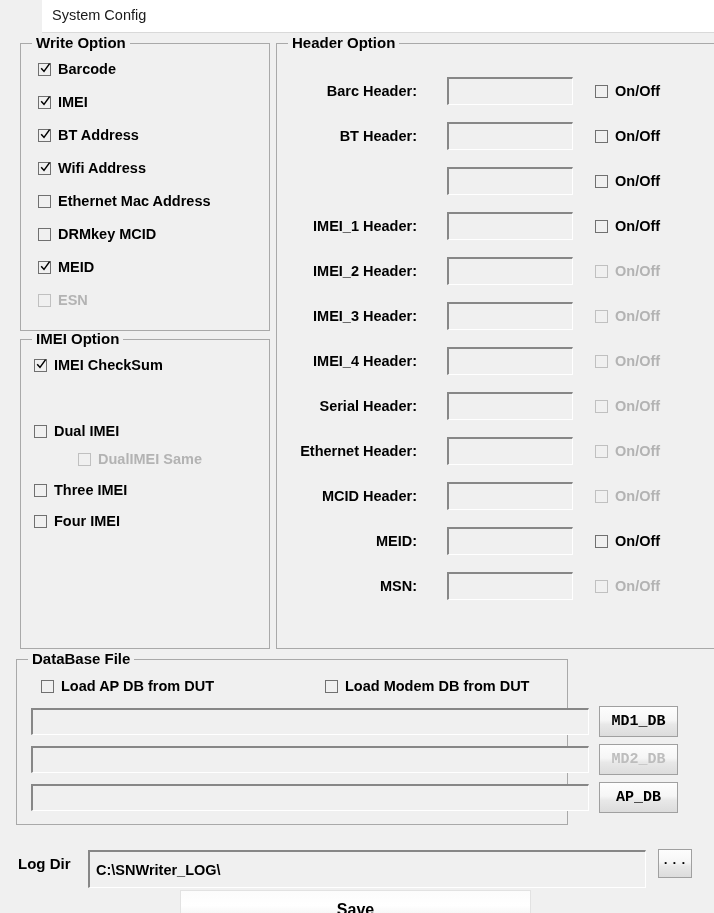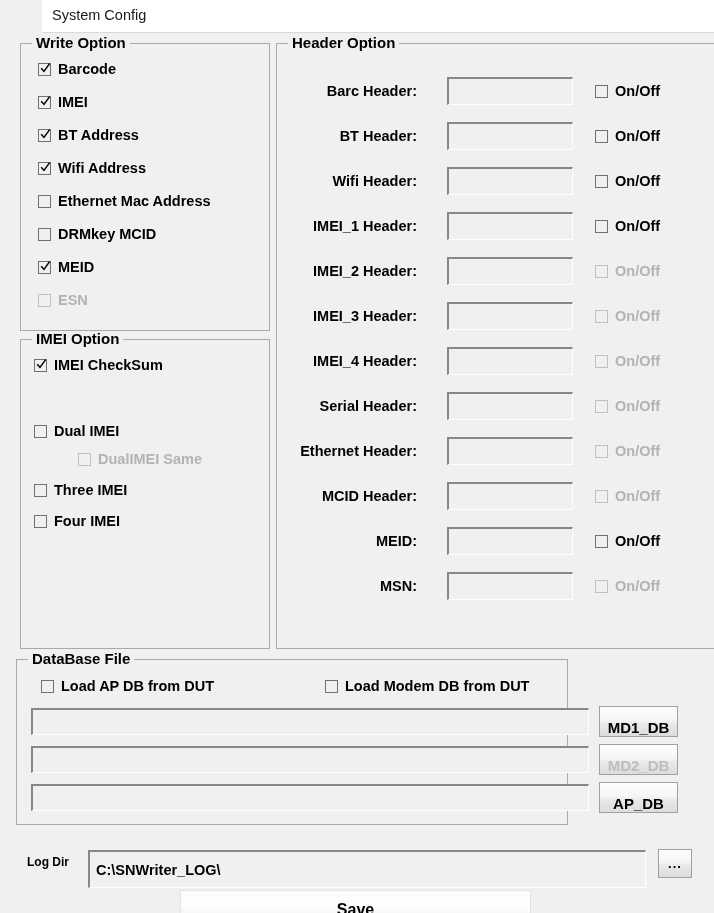--- a/index.html
+++ b/index.html
@@ -148,32 +148,32 @@
   .btn3d {
     position: absolute;
     box-sizing: border-box;
     border: 1px solid #a0a0a0;
     background: linear-gradient(to bottom, #fdfdfd 0%, #f6f6f6 45%, #e8e8e8 60%, #dcdcdc 100%);
     font-size: 15px;
     font-weight: bold;
     color: #000;
     text-align: center;
     display: flex;
-    align-items: flex-end;
+    align-items: center;
     justify-content: center;
     cursor: default;
-    font-family: Liberation Sans, sans-serif;
+    font-family: Liberation Mono, monospace;
   }
   .btn3d.disabled { color: #bdbdbd; }
 
   
   #logdir-label {
     position: absolute;
-    left: 27px; top: 822px;
-    font-size: 12px;
+    left: 18px; top: 822px;
+    font-size: 15px;
     font-weight: bold;
     color: #000;
   }
   #logdir-input {
     position: absolute;
     left: 88px; top: 817px;
     width: 558px; height: 38px;
     font-size: 14.5px;
     font-weight: bold;
     font-family: "Liberation Sans", sans-serif;
@@ -321,21 +321,20 @@
         </div>
         <div class="hdr-row" style="top: 77px;">
           <div class="hdr-label" style="left: -20px; right: auto; width: 160px;">BT Header:</div>
           <input type="text" class="hdr-input sunken" style="left: 170px; top: 1px; width: 126px;">
           <div class="cbrow" style="left: 318px; top: 8px;">
             <span class="cbox"></span>
             <span class="cblabel">On/Off</span>
           </div>
         </div>
         <div class="hdr-row" style="top: 122px;">
-          <div class="hdr-label" style="left: -20px; right: auto; width: 160px;">Wifi Header:</div>
           <input type="text" class="hdr-input sunken" style="left: 170px; top: 1px; width: 126px;">
           <div class="cbrow" style="left: 318px; top: 8px;">
             <span class="cbox"></span>
             <span class="cblabel">On/Off</span>
           </div>
         </div>
         <div class="hdr-row" style="top: 167px;">
           <div class="hdr-label" style="left: -20px; right: auto; width: 160px;">IMEI_1 Header:</div>
           <input type="text" class="hdr-input sunken" style="left: 170px; top: 1px; width: 126px;">
           <div class="cbrow" style="left: 318px; top: 8px;">

